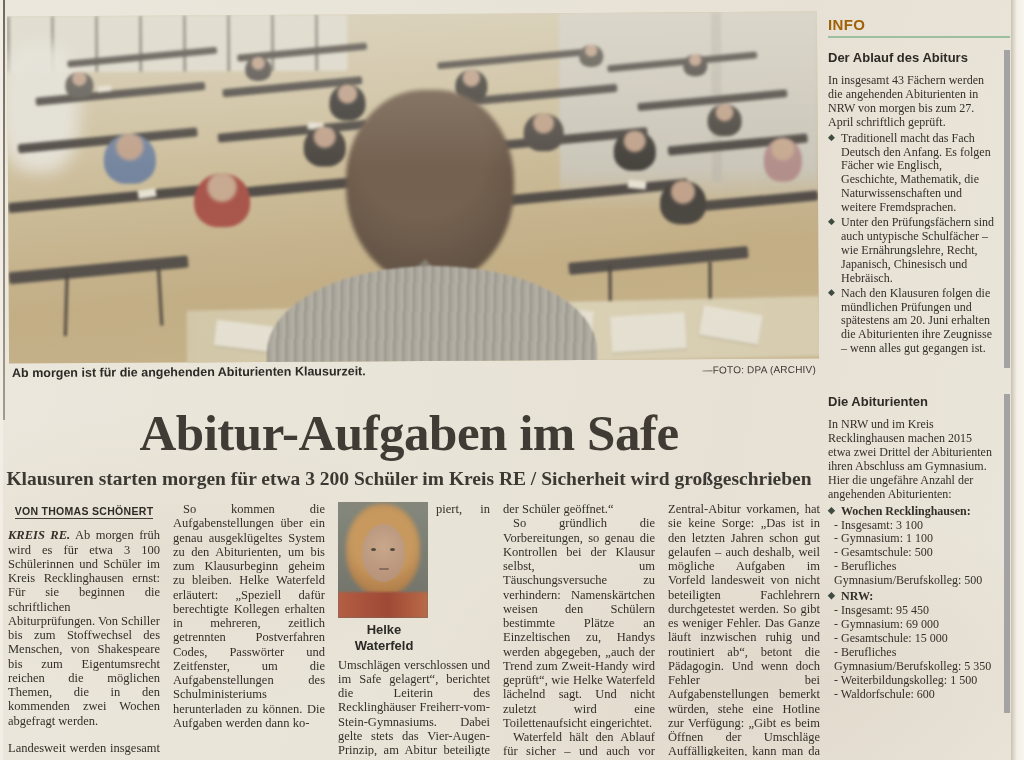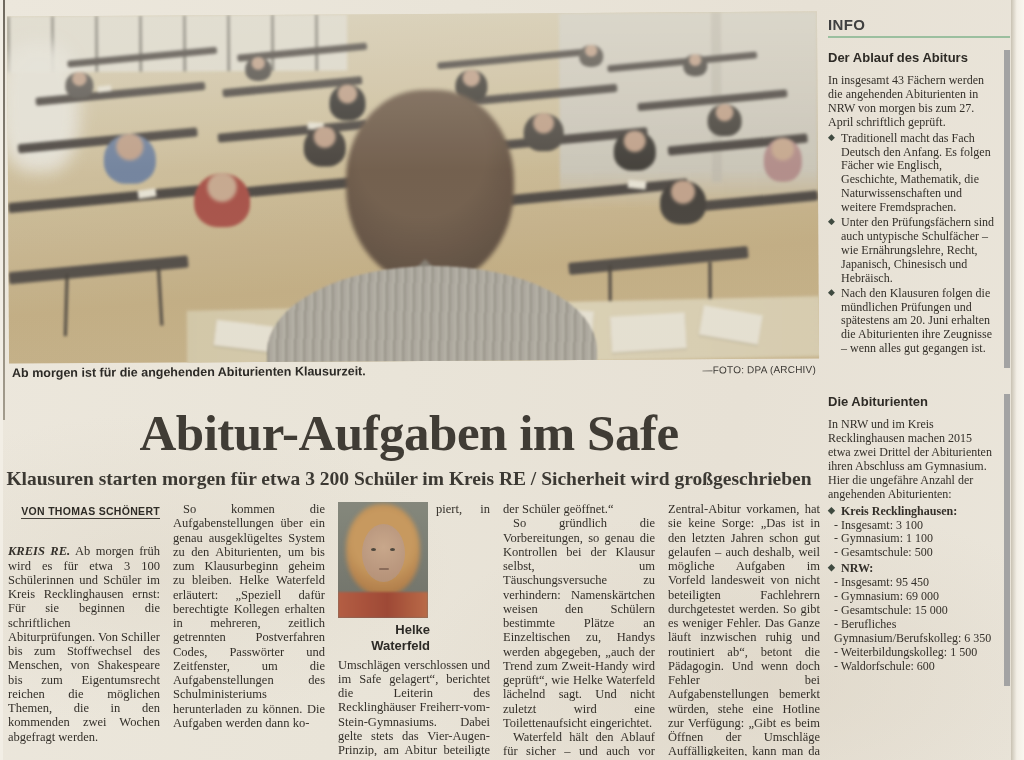--- a/index.html
+++ b/index.html
@@ -59,44 +59,44 @@
     font-size:51px;font-weight:700;color:#403c35;letter-spacing:-.5px;}
   h2{position:absolute;left:0;top:468px;width:818px;margin:0;text-align:center;
     font-size:19.5px;font-weight:700;color:#3c3933;white-space:nowrap;}
 
   
   .columns{position:absolute;left:8px;top:502px;width:812px;height:254px;display:flex;gap:13px;overflow:hidden;}
   .col{flex:1 1 0;min-width:0;font-size:12.5px;line-height:1.14;text-align:justify;}
   .col p{margin:0;}
   .col p.ind{text-indent:10px;}
   .col p.sp{margin-top:13px;}
-  .byline{text-align:right;margin:2px 0 26px;}
+  .byline{text-align:center;margin:2px 0 10px;}
   .byline span{font-family:"Liberation Sans",sans-serif;font-size:10.5px;font-weight:bold;
     color:#2e2b26;letter-spacing:.3px;border-bottom:1px solid #44413b;padding-bottom:1px;}
   .lead{font-weight:bold;font-style:italic;}
 
   
   .portrait{float:left;width:92px;margin:0 6px 3px 0;}
   .pphoto{position:relative;width:90px;height:116px;overflow:hidden;
     background:linear-gradient(#85887b,#6e7166);filter:contrast(.95) saturate(.9);}
   .p-hair{position:absolute;left:8px;top:2px;width:74px;height:92px;border-radius:48%;
     filter:blur(2px);background:radial-gradient(circle at 50% 40%,#cf9a56 0 45%,#b77a3e 80%);}
   .p-face{position:absolute;left:24px;top:22px;width:43px;height:58px;border-radius:50%;
     background:radial-gradient(circle at 50% 40%,#cfa888,#bb9274 85%);filter:blur(.4px);}
   .p-eye{position:absolute;top:46px;width:5px;height:3px;border-radius:50%;background:#4c4438;}
   .p-mouth{position:absolute;left:41px;top:66px;width:10px;height:2px;background:#8e6a55;border-radius:2px;}
   .p-scarf{position:absolute;left:0;bottom:0;width:100%;height:26px;filter:blur(1.2px);
     background:linear-gradient(90deg,#bf5a3b,#a8442e 55%,#c4683f);}
   .pcap{font-family:"Liberation Sans",sans-serif;font-weight:bold;font-size:13px;line-height:1.25;
-    color:#2c2a26;margin-top:4px;text-align:right;}
+    color:#2c2a26;margin-top:4px;text-align:center;}
 
   
   .sidebar{position:absolute;left:828px;top:16px;width:182px;}
   .kicker{font-family:"Liberation Sans",sans-serif;font-weight:bold;font-size:15px;
-    color:#404040;letter-spacing:.4px;padding-bottom:3px;border-bottom:2px solid #9bbf9f;}
+    color:#a16207;letter-spacing:.4px;padding-bottom:3px;border-bottom:2px solid #9bbf9f;}
   .boxbody{border-right:6px solid #a3a3a3;padding:0 7px 12px 0;}
   .boxbody h3{font-family:"Liberation Sans",sans-serif;font-size:13px;color:#2e2b26;margin:12px 0 9px;}
   .boxbody p{font-size:12px;line-height:1.16;margin:0 0 2px;}
   .bullet{position:relative;padding-left:13px;font-size:12px;line-height:1.16;margin-top:1px;}
   .bullet .dia{position:absolute;left:0;top:0;font-size:9px;color:#3f4a40;}
   .grp{position:relative;padding-left:13px;font-size:12px;font-weight:bold;margin-top:1px;}
   .grp .dia{position:absolute;left:0;top:1px;font-size:9px;color:#3f4a40;}
   .fitem{font-size:12px;line-height:1.16;padding-left:6px;}
   .facts{margin-top:26px;}
 </style>
@@ -228,28 +228,29 @@
         <div class="bullet"><span class="dia">◆</span><span>Traditionell macht das Fach Deutsch den Anfang. Es folgen Fächer wie Englisch, Geschichte, Mathematik, die Naturwissenschaften und weitere Fremdsprachen.</span></div>
         <div class="bullet"><span class="dia">◆</span><span>Unter den Prüfungsfächern sind auch untypische Schulfächer – wie Ernährungslehre, Recht, Japanisch, Chinesisch und Hebräisch.</span></div>
         <div class="bullet"><span class="dia">◆</span><span>Nach den Klausuren folgen die mündlichen Prüfungen und spätestens am 20. Juni erhalten die Abiturienten ihre Zeugnisse – wenn alles gut gegangen ist.</span></div>
       </div>
     </section>
 
     <section class="facts">
       <div class="boxbody">
         <h3>Die Abiturienten</h3>
         <p>In NRW und im Kreis Recklinghausen machen 2015 etwa zwei Drittel der Abiturienten ihren Abschluss am Gymnasium. Hier die ungefähre Anzahl der angehenden Abiturienten:</p>
-        <div class="grp"><span class="dia">◆</span><span>Kreis Recklinghausen:</span></div>
+        <div class="grp"><span class="dia">◆</span><span>Wochen Recklinghausen:</span></div>
         <div class="fitem">- Insgesamt: 3 100</div>
         <div class="fitem">- Gymnasium: 1 100</div>
         <div class="fitem">- Gesamtschule: 500</div>
+        <div class="fitem">- Berufliches Gymnasium/Berufskolleg: 500</div>
         <div class="grp"><span class="dia">◆</span><span>NRW:</span></div>
         <div class="fitem">- Insgesamt: 95 450</div>
         <div class="fitem">- Gymnasium: 69 000</div>
         <div class="fitem">- Gesamtschule: 15 000</div>
-        <div class="fitem">- Berufliches Gymnasium/Berufskolleg: 6 350</div>
+        <div class="fitem">- Berufliches Gymnasium/Berufskolleg: 5 350</div>
         <div class="fitem">- Weiterbildungskolleg: 1 500</div>
         <div class="fitem">- Waldorfschule: 600</div>
       </div>
     </section>
   </aside>
 
 </div>
 
 </body></html>

